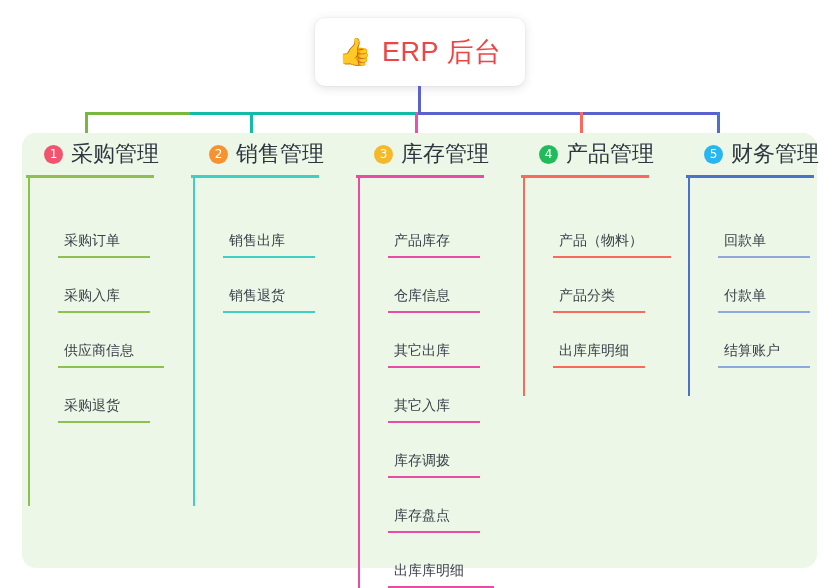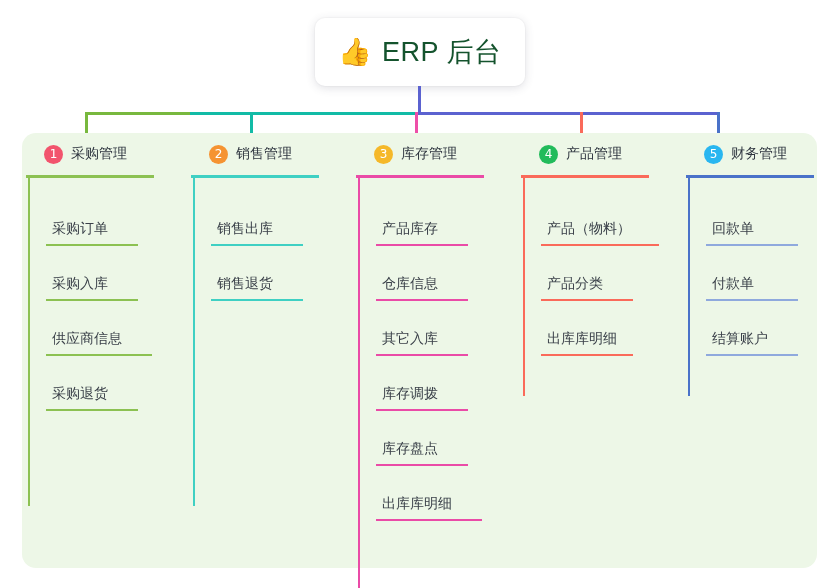--- a/index.html
+++ b/index.html
@@ -38,21 +38,21 @@
     gap: 10px;
     box-sizing: border-box;
   }
   .root-emoji {
     font-size: 27px;
     line-height: 1;
     display: inline-block;
   }
   .root-label {
     font-size: 27px;
-    color: #14532d;
+    color: #ef4444;
     letter-spacing: 0.5px;
     white-space: nowrap;
   }
 
   
   .conn {
     position: absolute;
   }
   .conn-v { width: 3px; }
   .conn-h { height: 3px; }
@@ -101,21 +101,21 @@
     height: 19px;
     border-radius: 50%;
     color: #ffffff;
     font-size: 12px;
     line-height: 19px;
     text-align: center;
     flex: 0 0 19px;
     font-family: "DejaVu Sans", sans-serif;
   }
   .col-title {
-    font-size: 14px;
+    font-size: 22px;
     color: #2f3640;
     white-space: nowrap;
   }
   .col-underline {
     position: absolute;
     left: 4px;
     top: 42px;
     width: 128px;
     height: 3px;
   }
@@ -123,21 +123,21 @@
   
   .spine {
     position: absolute;
     left: 6px;
     top: 45px;
     width: 2px;
   }
 
   .items {
     position: relative;
-    margin: 0;
+    margin: 12px;
     padding: 0;
     list-style: none;
     padding-top: 16px;
   }
   .item {
     position: relative;
     height: 55px;
     box-sizing: border-box;
   }
   .item-label {
@@ -241,20 +241,24 @@
       <ul class="items">
         <li class="item">
           <span class="item-label">产品库存</span>
           <span class="item-underline" style="background:#ea4ba7;"></span>
         </li>
         <li class="item">
           <span class="item-label">仓库信息</span>
           <span class="item-underline" style="background:#ea4ba7;"></span>
         </li>
         <li class="item">
+          <span class="item-label">其它出库</span>
+          <span class="item-underline" style="background:#ea4ba7;"></span>
+        </li>
+        <li class="item">
           <span class="item-label">其它入库</span>
           <span class="item-underline" style="background:#ea4ba7;"></span>
         </li>
         <li class="item">
           <span class="item-label">库存调拨</span>
           <span class="item-underline" style="background:#ea4ba7;"></span>
         </li>
         <li class="item">
           <span class="item-label">库存盘点</span>
           <span class="item-underline" style="background:#ea4ba7;"></span>

